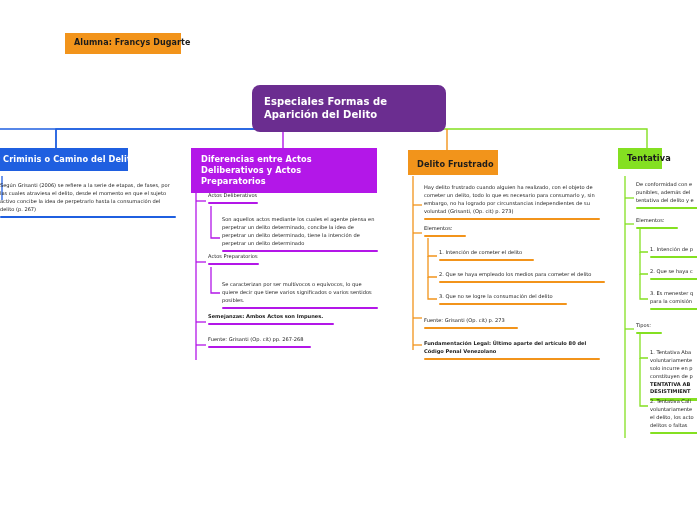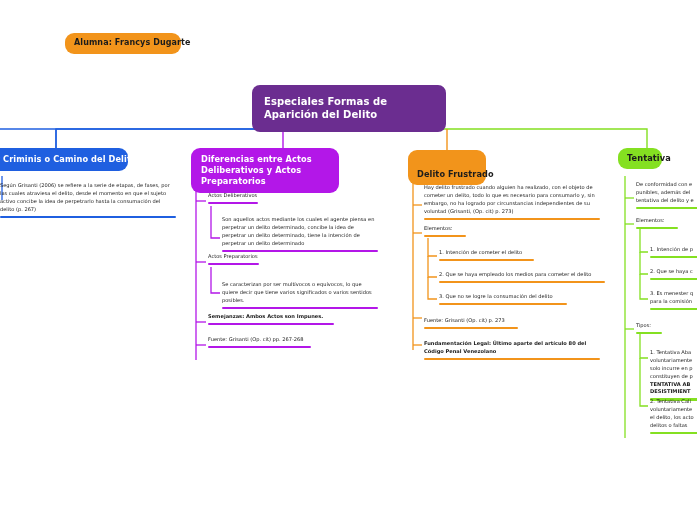--- a/index.html
+++ b/index.html
@@ -19,21 +19,21 @@
     left: 0; top: 0;
     width: 697px;
     height: 520px;
   }
   .node {
     position: absolute;
     box-sizing: border-box;
   }
   
   .pill {
-    border-radius: 9px;
+    border-radius: 0;
     color: #ffffff;
     font-weight: bold;
     letter-spacing: .1px;
     line-height: 1.32;
   }
   .root {
     left: 252px;
     top: 85px;
     width: 194px;
     padding: 10px 12px 11px 12px;
@@ -47,30 +47,30 @@
     width: 142px;
     padding: 6px 9px 6px 10px;
     background: #1f5fe0;
     font-size: 8.2px;
     white-space: nowrap;
     overflow: hidden;
   }
   .t-purple {
     left: 191px;
     top: 148px;
-    width: 148px;
+    width: 186px;
     padding: 6px 9px 7px 10px;
     background: #b317e8;
     font-size: 8.2px;
   }
   .t-orange {
     left: 408px;
     top: 150px;
-    width: 78px;
-    padding: 19px 8px 5px 9px;
+    width: 90px;
+    padding: 9px 8px 5px 9px;
     background: #f2941b;
     color: #1c1c1c;
     font-size: 8.2px;
     white-space: nowrap;
   }
   .t-green {
     left: 618px;
     top: 148px;
     width: 44px;
     padding: 5px 7px 5px 9px;

